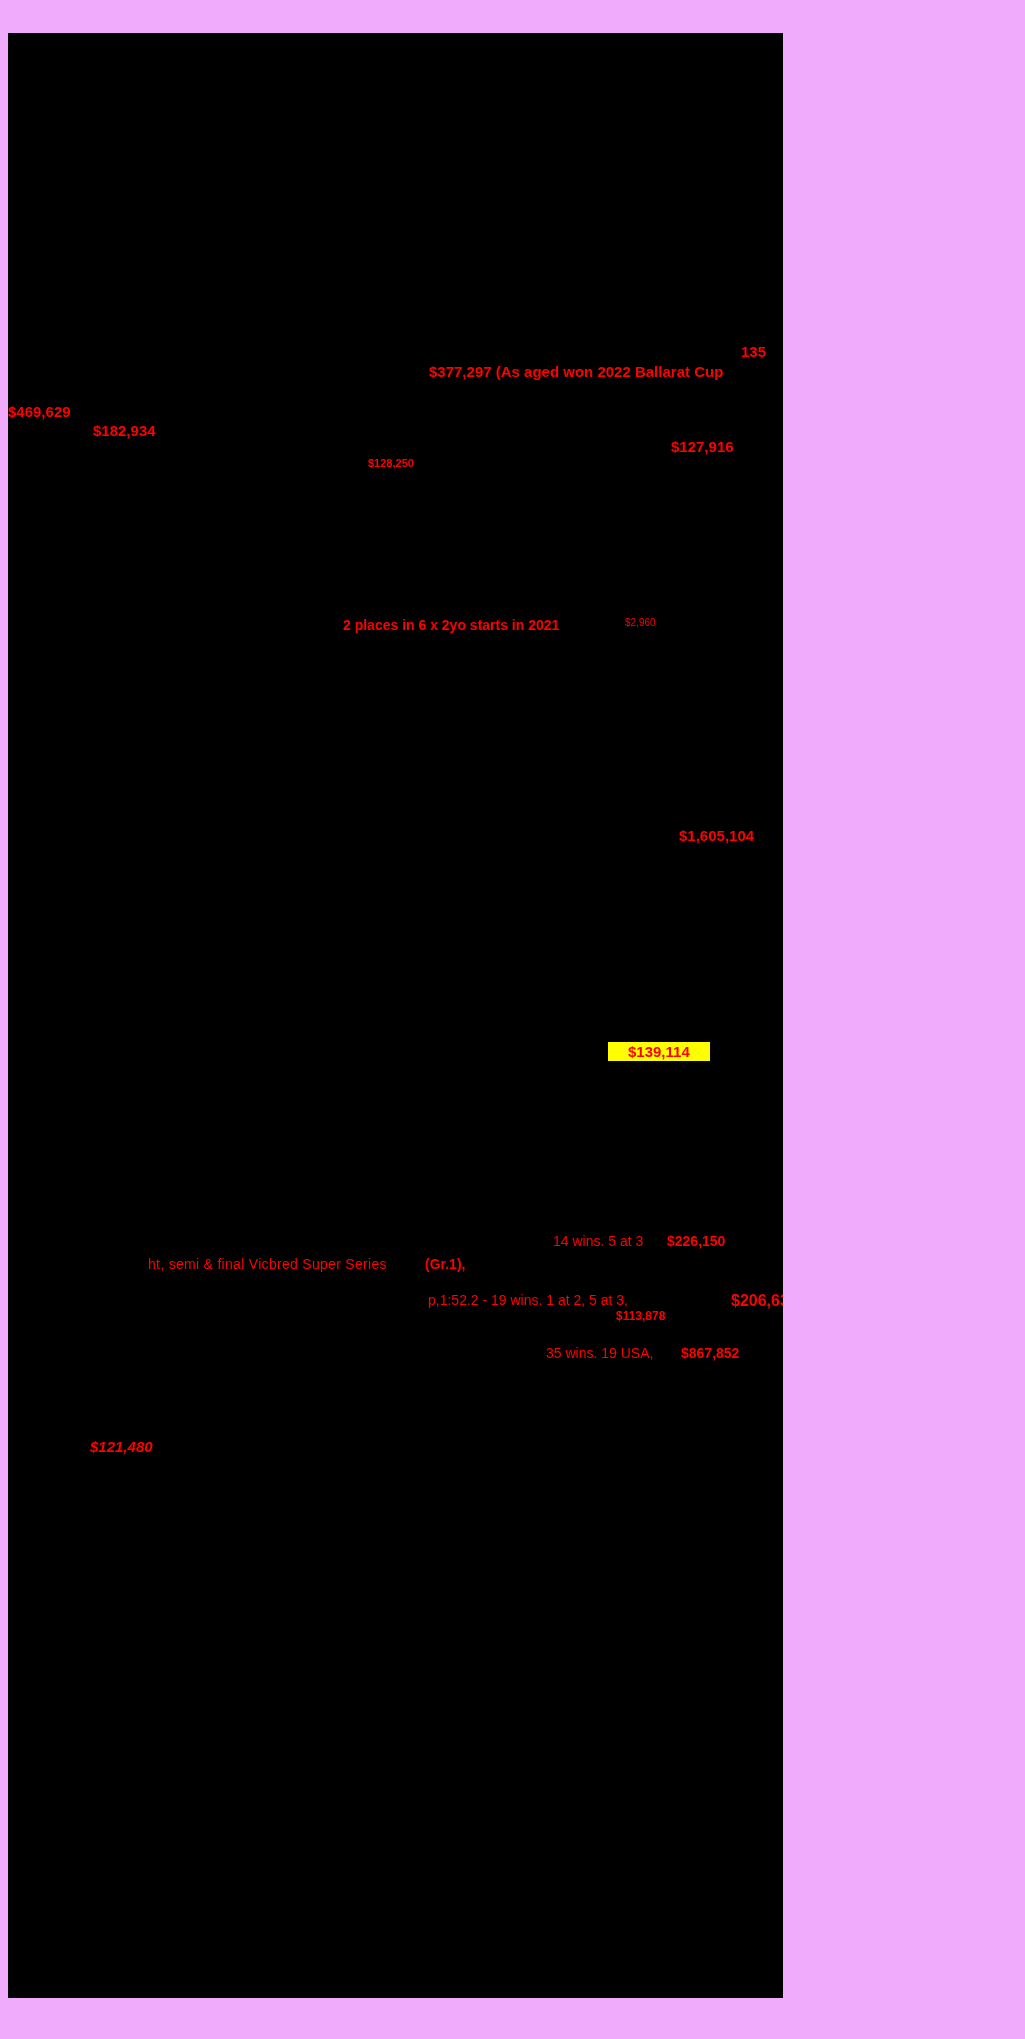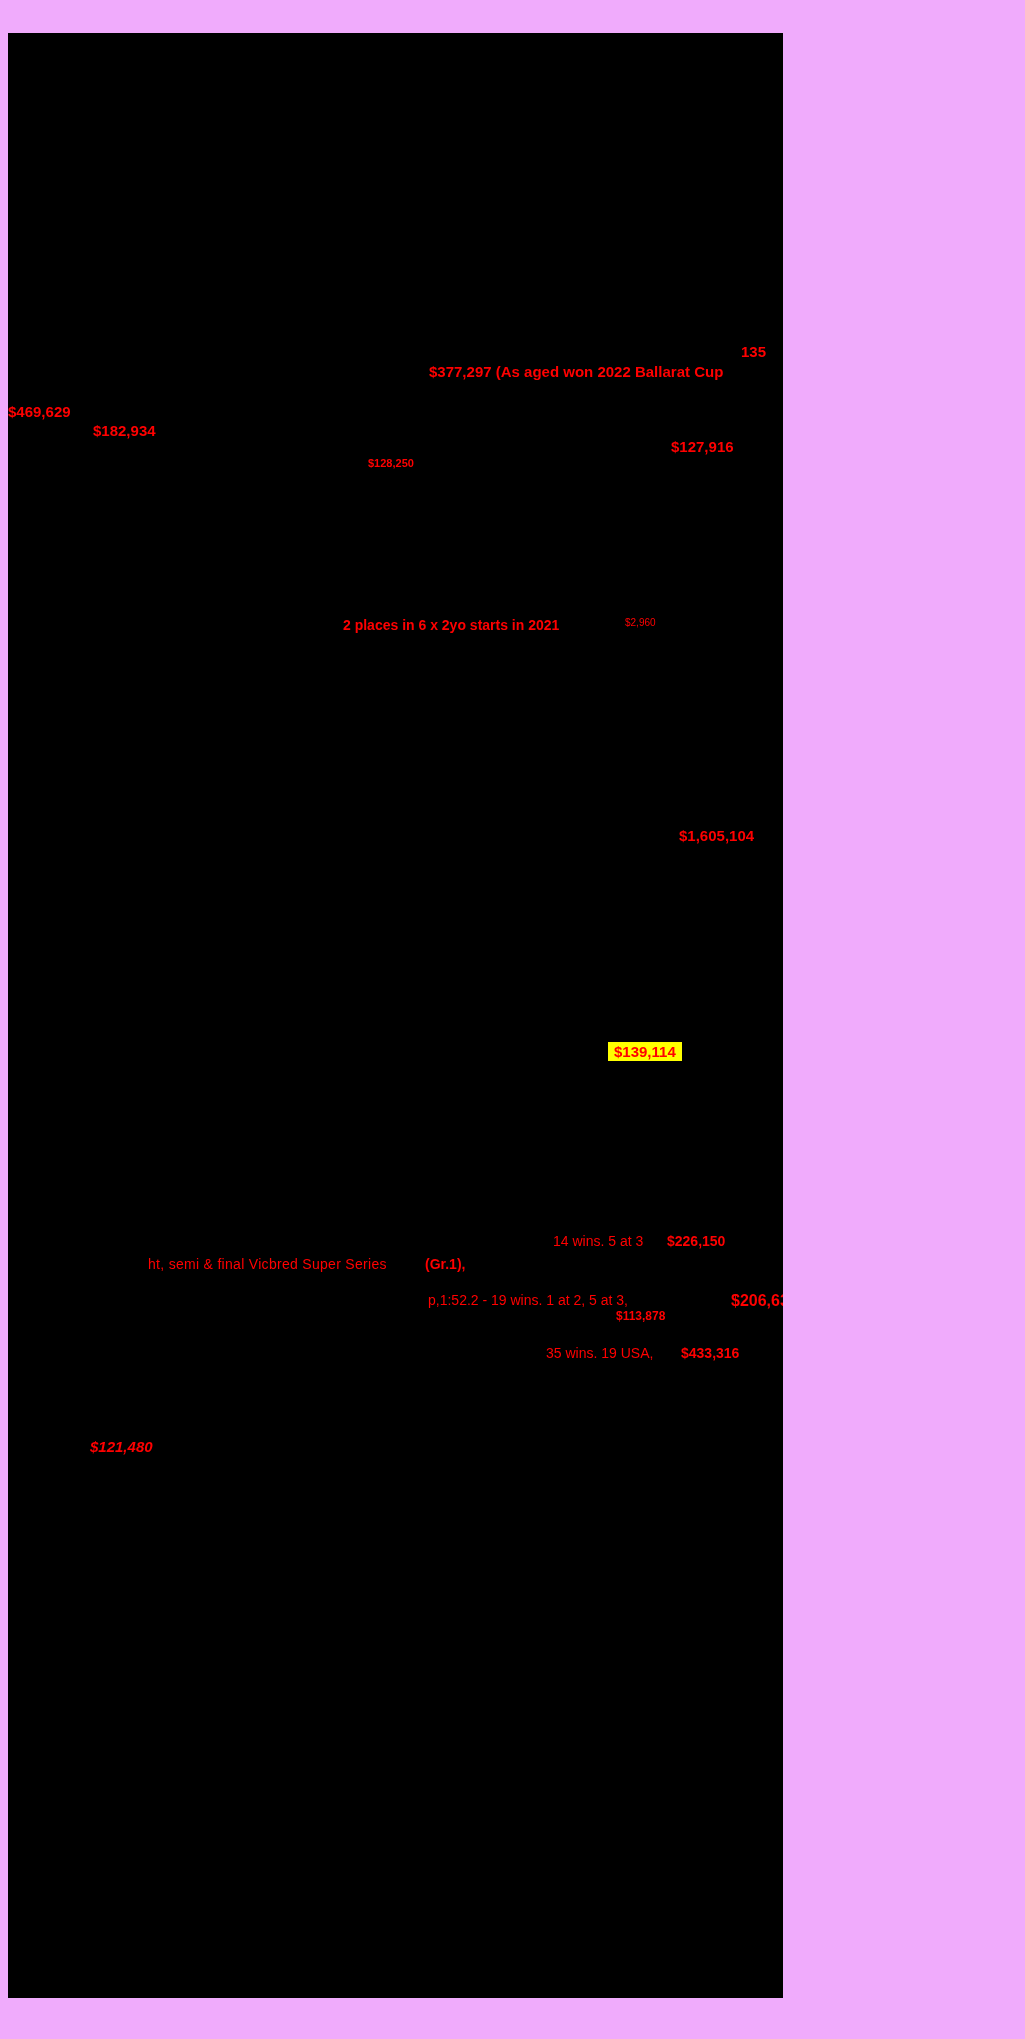--- a/index.html
+++ b/index.html
@@ -46,21 +46,21 @@
   #t-135        { left: 733px; top: 310px;  font-size: 15px; }
   #t-377297     { left: 421px; top: 330px;  font-size: 15px; width: 360px; }
   #t-grline     { left: 0px;   top: 350px;  font-size: 15px; width: 772px; letter-spacing: 0.2px; }
   #t-327814     { left: 0px;   top: 370px;  font-size: 15px; }
   #t-182934     { left: 85px;  top: 389px;  font-size: 15px; }
   #t-128250     { left: 360px; top: 377px;  font-size: 11px; margin-top: 47px; }
   #t-127916     { left: 663px; top: 389px;  font-size: 15px; margin-top: 16px; }
   #t-places     { left: 335px; top: 584px;  font-size: 14px; }
   #t-2960       { left: 617px; top: 584px;  font-size: 10px; font-weight: normal; }
   #t-1605104    { left: 671px; top: 794px;  font-size: 15px; }
-  #t-139114     { left: 600px; top: 1009px; font-size: 15px; padding: 1px 6px; }
+  #t-139114     { left: 600px; top: 1009px; font-size: 15px; padding: 1px 20px; }
   #t-14wins     { left: 545px; top: 1200px; font-size: 14px; font-weight: normal; }
   #t-226150     { left: 659px; top: 1200px; font-size: 14px; }
   #t-htsemi     { left: 140px; top: 1223px; font-size: 14px; font-weight: normal; letter-spacing: 0.3px; }
   #t-vicbred    { left: 417px; top: 1223px; font-size: 14px; }
   #t-p1522      { left: 420px; top: 1259px; font-size: 14px; font-weight: normal; }
   #t-206630     { left: 678px; top: 1259px; font-size: 16px; margin-left: 45px; }
   #t-113878     { left: 608px; top: 1277px; font-size: 12px; }
   #t-35wins     { left: 538px; top: 1312px; font-size: 14px; font-weight: normal; }
   #t-776094     { left: 673px; top: 1312px; font-size: 14px; }
   #t-121480     { left: 82px;  top: 1405px; font-size: 15px; font-style: italic; }
@@ -101,18 +101,18 @@
     <div class="item bold" id="t-vicbred">(Gr.1),</div>
 
     <div class="item" id="t-p1522">p,1:52.2 - 19 wins. 1 at 2, 5 at 3,</div>
 
     <div class="item bold" id="t-206630">$206,630</div>
 
     <div class="item bold" id="t-113878">$113,878</div>
 
     <div class="item" id="t-35wins">35 wins. 19 USA,</div>
 
-    <div class="item bold" id="t-776094">$433,316</div>
+    <div class="item bold" id="t-776094">$867,852</div>
 
     <div class="item bold" id="t-121480">$121,480</div>
 
   </div>
 </div>
 
 </body></html>

